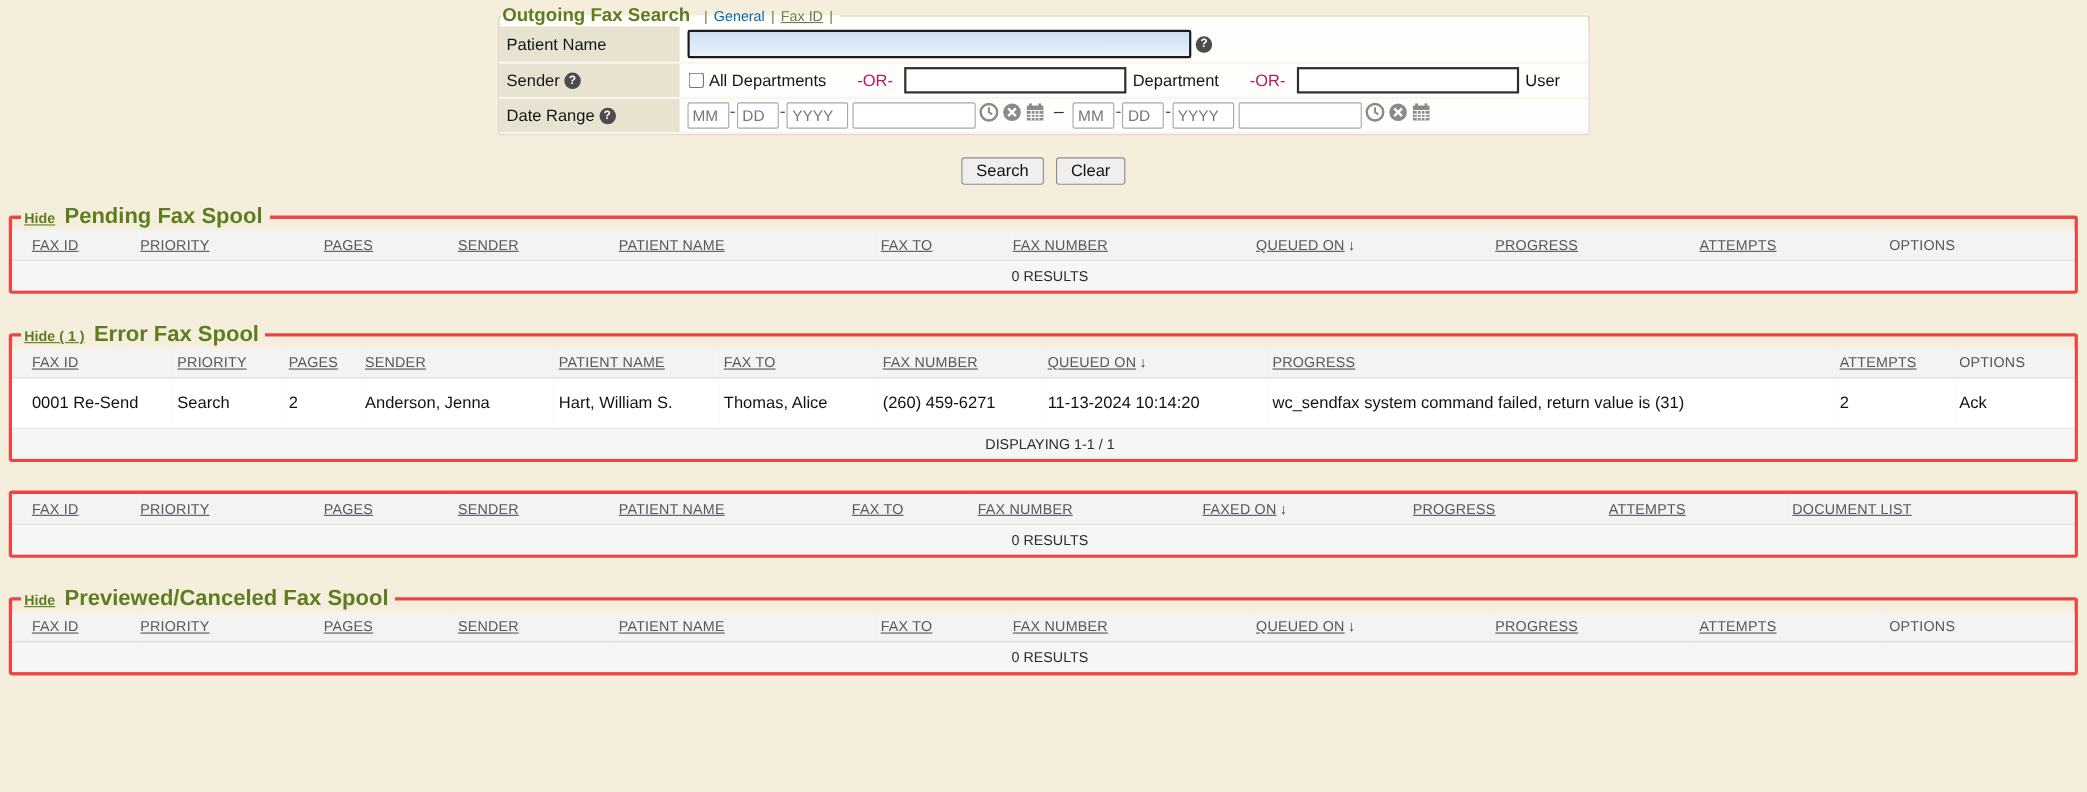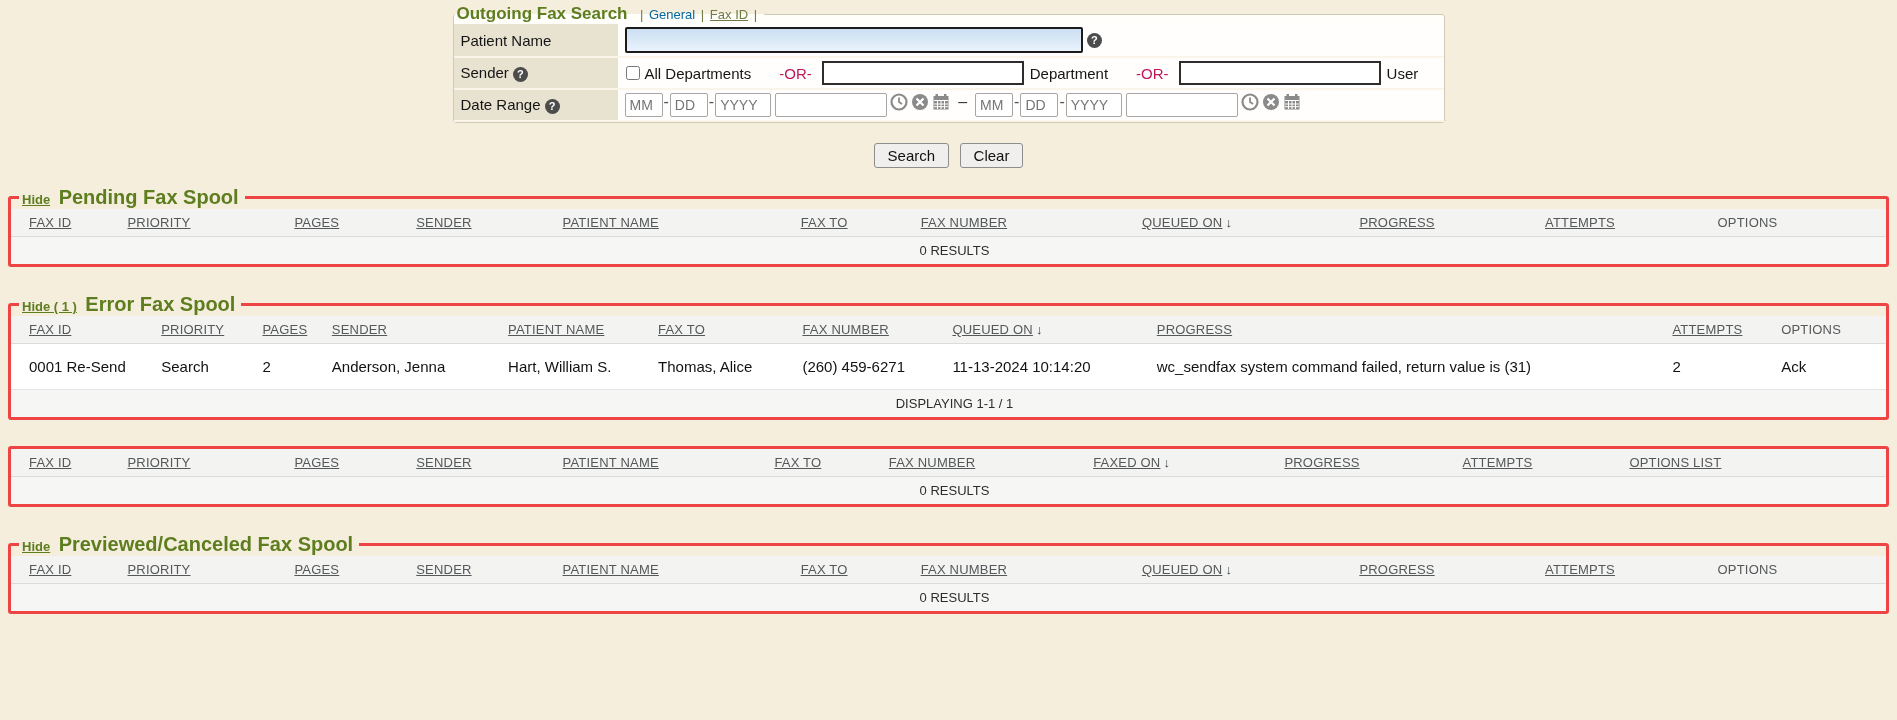--- a/index.html
+++ b/index.html
@@ -322,21 +322,21 @@
           <th>FAX ID</th>
           <th>PRIORITY</th>
           <th>PAGES</th>
           <th>SENDER</th>
           <th>PATIENT NAME</th>
           <th>FAX TO</th>
           <th>FAX NUMBER</th>
           <th>FAXED ON<span class="sort">↓</span></th>
           <th>PROGRESS</th>
           <th>ATTEMPTS</th>
-          <th>OPTIONS LIST</th>
+          <th>DOCUMENT LIST</th>
         </tr>
       </thead>
     <tbody></tbody>
     <tfoot>
         <tr>
           <td colspan="11">0 RESULTS</td>
         </tr>
       </tfoot>
   </table>
 </fieldset>

